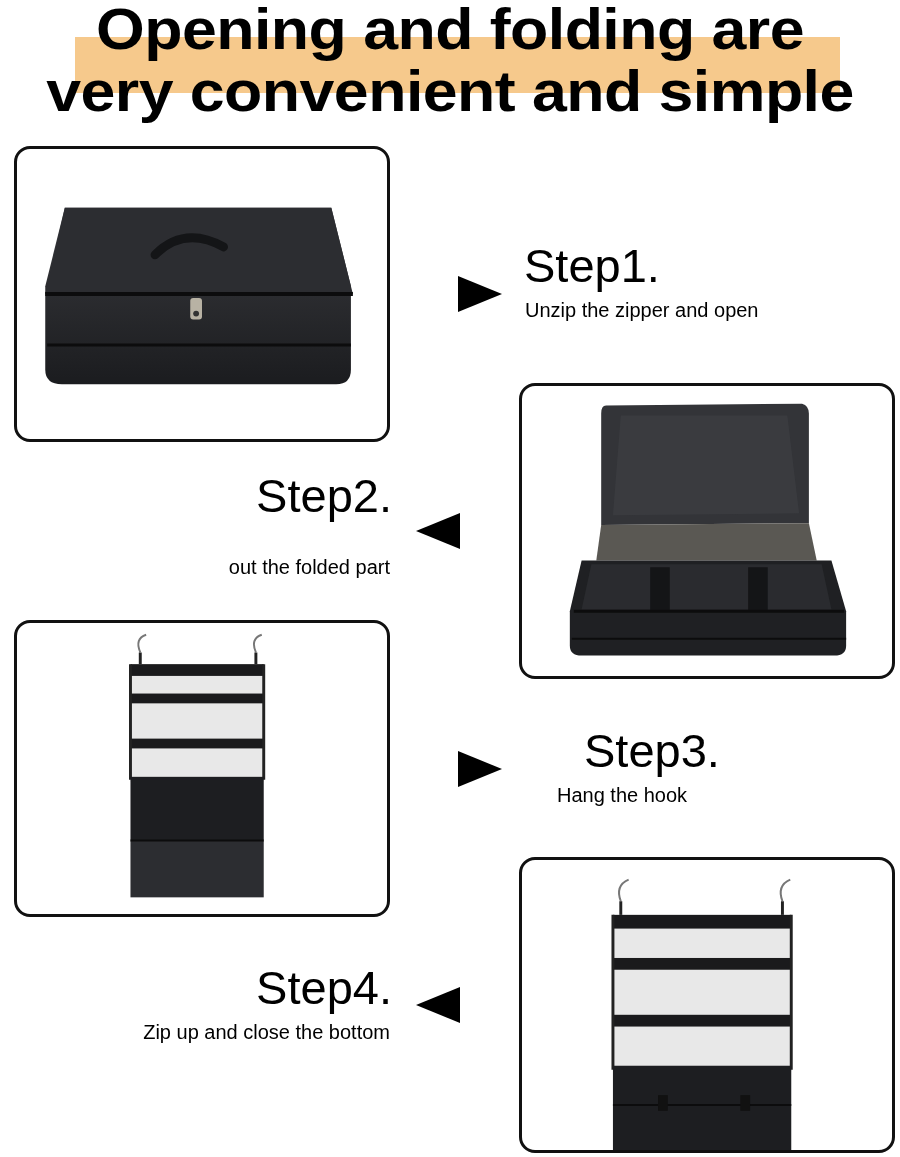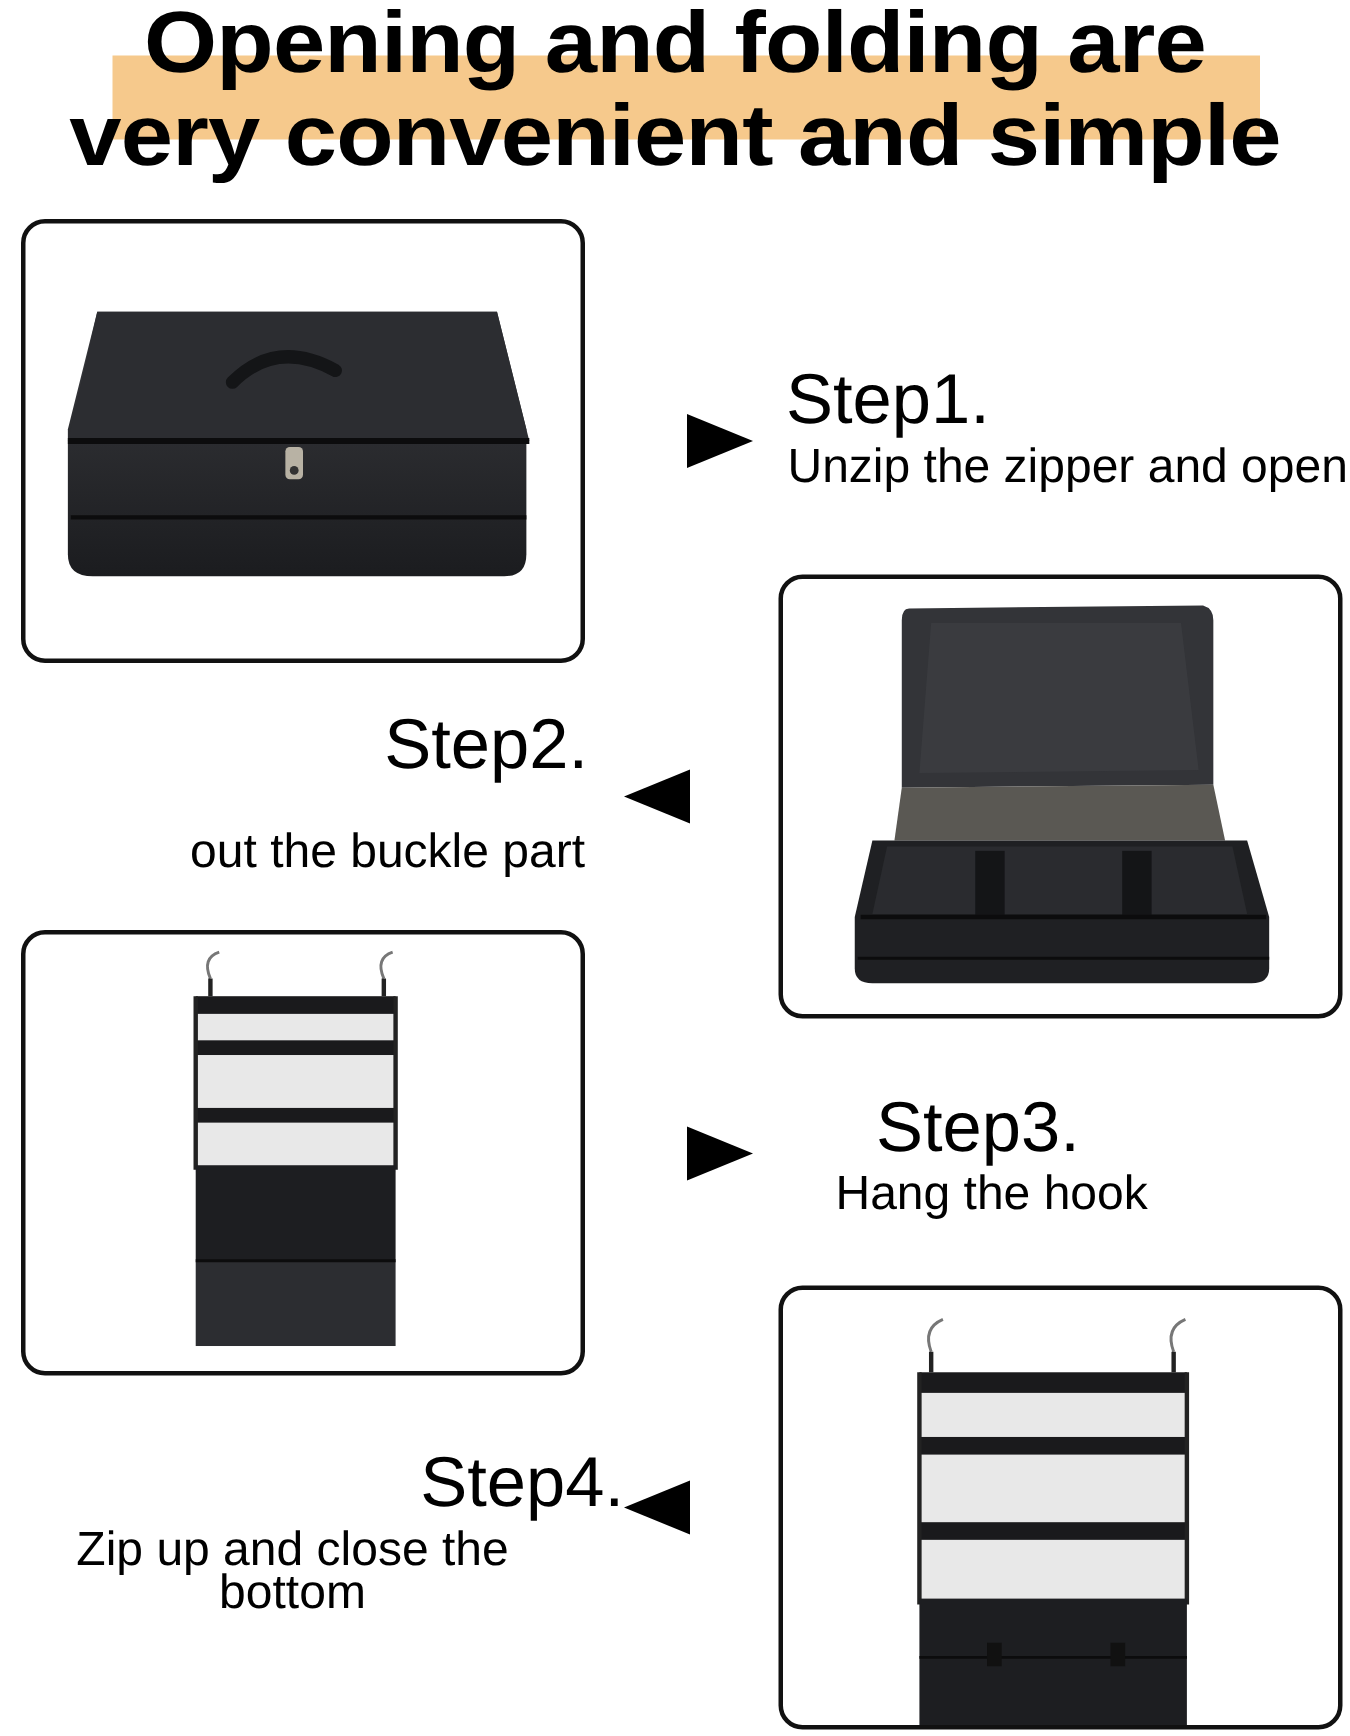--- a/index.html
+++ b/index.html
@@ -5,21 +5,21 @@
   html,body{margin:0;padding:0;background:#ffffff;}
   body{width:900px;height:1157px;position:relative;overflow:hidden;font-family:"Liberation Sans","DejaVu Sans",sans-serif;color:#000;}
   .title-band{position:absolute;left:75px;top:37px;width:765px;height:56px;background:#f6c98c;}
   .title{position:absolute;left:0;top:-2px;width:900px;text-align:center;font-weight:bold;font-size:58px;line-height:62px;letter-spacing:-0.5px;margin:0;transform:scaleX(1.08);transform-origin:center top;}
   .panel{position:absolute;border:3px solid #111;border-radius:16px;background:#fff;box-sizing:border-box;overflow:hidden;}
   .panel svg{position:absolute;left:0;top:0;width:100%;height:100%;}
   .arrow{position:absolute;width:0;height:0;}
   .arrow.right{border-top:18px solid transparent;border-bottom:18px solid transparent;border-left:44px solid #000;}
   .arrow.left{border-top:18px solid transparent;border-bottom:18px solid transparent;border-right:44px solid #000;}
   .step-title{position:absolute;font-size:47px;line-height:40px;margin:0;font-weight:normal;}
-  .step-desc{position:absolute;font-size:32px;line-height:29px;margin:0;}
+  .step-desc{position:absolute;font-size:20px;line-height:29px;margin:0;}
   .ta-right{text-align:center;}
 </style>
 </head>
 <body>
 
 <div class="title-band"></div>
 <h1 class="title">
   <span>Opening and folding are</span><br>
   <span>very convenient and simple</span>
 </h1>
@@ -43,21 +43,21 @@
 </div>
 <div class="arrow right" style="left:458px;top:276px;"></div>
 <h2 class="step-title" style="left:524px;top:246px;">Step1.</h2>
 <p class="step-desc" style="left:525px;top:296px;">
   <span>Unzip the zipper and open</span><br>
 </p>
 
 <h2 class="step-title ta-right" style="right:508px;top:476px;">Step2.</h2>
 <p class="step-desc ta-right" style="right:510px;top:524px;">
   <br>
-  <span>out the buckle part</span>
+  <span>out the folded part</span>
 </p>
 <div class="arrow left" style="left:416px;top:513px;"></div>
 
 <div class="panel" style="left:519px;top:383px;width:376px;height:296px;">
   <svg viewBox="0 0 376 296">
     <path d="M85 20 L285 18 Q292 20 292 28 L292 140 L80 142 L80 28 Q80 20 85 20 Z" fill="#333438"></path>
     <path d="M100 30 L270 30 L282 130 L92 132 Z" fill="#3d3e43" opacity="0.7"></path>
     <path d="M80 142 L292 140 L300 178 L75 178 Z" fill="#5a5853"></path>
     <path d="M60 178 L315 178 L330 230 L330 265 Q330 275 318 275 L60 275 Q48 275 48 265 L48 230 Z" fill="#1f2023"></path>
     <path d="M70 182 L305 182 L315 228 L60 228 Z" fill="#2a2b2f"></path>
@@ -84,21 +84,21 @@
     <rect x="115" y="222" width="136" height="58" fill="#2c2d31"></rect>
     <line x1="115" y1="222" x2="251" y2="222" stroke="#0c0c0d" stroke-width="2"></line>
   </svg>
 </div>
 <div class="arrow right" style="left:458px;top:751px;"></div>
 <h2 class="step-title" style="left:584px;top:731px;">Step3.</h2>
 <p class="step-desc" style="left:557px;top:781px;text-align:right;">
   <span>Hang the hook</span>
 </p>
 
-<h2 class="step-title ta-right" style="right:484px;top:968px;margin-left:20px;">Step4.</h2>
+<h2 class="step-title ta-right" style="right:508px;top:968px;margin-left:20px;">Step4.</h2>
 <p class="step-desc ta-right" style="right:510px;top:1018px;">
   <span>Zip up and close the bottom</span>
 </p>
 <div class="arrow left" style="left:416px;top:987px;"></div>
 
 <div class="panel" style="left:519px;top:857px;width:376px;height:296px;">
   <svg viewBox="0 0 376 296">
     <path d="M100 42 q-6 -16 8 -22" stroke="#777" stroke-width="2" fill="none"></path>
     <path d="M265 42 q-6 -16 8 -22" stroke="#777" stroke-width="2" fill="none"></path>
     <line x1="100" y1="42" x2="100" y2="58" stroke="#222" stroke-width="3"></line>

